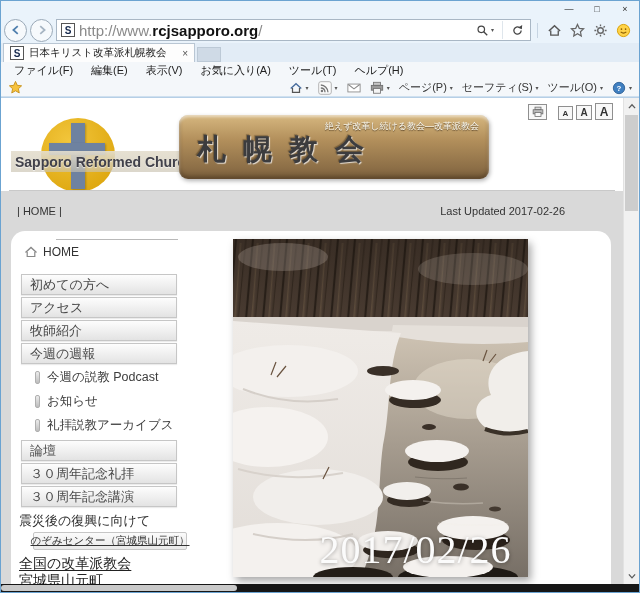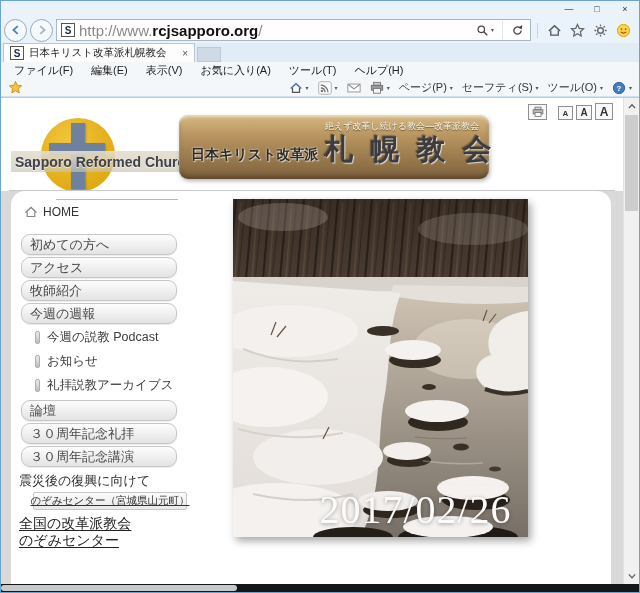--- a/index.html
+++ b/index.html
@@ -76,21 +76,21 @@
 
   
   .gray { position:absolute; top:93px; left:0; right:0; bottom:0; background:#d9d9d9; display:flex; flex-direction:column; }
   .status-row { height:40px; display:flex; align-items:center; padding:0 58px 0 16px; font-size:11px; color:#333; }
   .last-updated { margin-left:auto; }
   .card { flex:1; margin:0 12px 0 10px; background:#fff; border-radius:14px 14px 0 0; position:relative; overflow:hidden; }
 
   .side-rule { position:absolute; top:8px; left:45px; width:122px; border:none; border-top:1px solid #b9b9b9; }
   .home-row { position:absolute; top:14px; left:13px; display:flex; align-items:center; gap:5px; font-size:12px; color:#333; }
 
-  .sbtn { position:absolute; left:10px; width:156px; height:21px; border:1px solid #c6c6c6; border-radius:9px;
+  .sbtn { position:absolute; left:10px; width:156px; height:21px; border:1px solid #c6c6c6; border-radius:0;
           background:linear-gradient(180deg,#fdfdfd,#ebebeb 70%,#e3e3e3); box-shadow:0 1px 1px rgba(0,0,0,0.08);
           display:flex; align-items:center; padding:0 8px; font-size:13px; color:#4a4a4a; white-space:nowrap; }
   .subitem { position:absolute; left:24px; display:flex; align-items:center; gap:7px; font-size:12.5px; color:#3c3c3c; white-space:nowrap; }
   .bullet { width:5px; height:13px; min-width:5px; background:linear-gradient(180deg,#ececec,#bdbdbd); border:1px solid #afafaf; border-radius:2px; }
   .section-text { position:absolute; top:281px; left:8px; font-size:13px; color:#2e2e2e; }
   .nozomi { position:absolute; top:301px; left:22px; width:154px; height:18px; border:1px solid #c6c6c6; border-radius:2px;
             background:linear-gradient(180deg,#fbfbfb,#e9e9e9); display:flex; align-items:center; justify-content:center;
             font-size:10.5px; color:#333; text-decoration:underline; white-space:nowrap; }
   .side-link { position:absolute; left:8px; font-size:14px; color:#222; text-decoration:underline; text-underline-offset:2px; white-space:nowrap; }
 
@@ -273,29 +273,32 @@
           <div class="logo-circle"></div>
           <div class="cross-v"></div>
           <div class="cross-h"></div>
           <div class="logo-band">
             <span>Sapporo Reformed Church</span>
           </div>
         </div>
         <div class="sign">
           <div class="sign-tagline">絶えず改革し続ける教会―改革派教会</div>
           <div class="sign-main">
-            <span class="sign-prefix">日本キリスト改革派</span>
             <span class="sign-title">札幌教会</span>
           </div>
         </div>
       </div>
 
       <hr class="page-rule">
 
       <div class="gray">
+        <div class="status-row">
+          <span class="breadcrumb">| HOME |</span>
+          <span class="last-updated">Last Updated 2017-02-26</span>
+        </div>
 
         <div class="card">
           <hr class="side-rule">
 
           <div class="home-row">
             <svg class="ic" width="14" height="14" viewBox="0 0 14 14">
                 <path d="M1.5,7.5 L7,2.5 L12.5,7.5" fill="none" stroke="#888" stroke-width="1.4"></path>
                 <path d="M3.2,7 L3.2,11.5 L10.8,11.5 L10.8,7" fill="none" stroke="#888" stroke-width="1.2"></path>
               </svg>
             <span>HOME</span>
@@ -320,21 +323,21 @@
           </div>
 
           <div class="sbtn" style="top:209px;">論壇</div>
           <div class="sbtn" style="top:232px;">３０周年記念礼拝</div>
           <div class="sbtn" style="top:255px;">３０周年記念講演</div>
 
           <div class="section-text">震災後の復興に向けて</div>
           <div class="nozomi">のぞみセンター（宮城県山元町）</div>
 
           <div class="side-link" style="top:324px;">全国の改革派教会</div>
-          <div class="side-link" style="top:341px;">のぞみセンター</div>
+          <div class="side-link" style="top:341px;">宮城県山元町</div>
 
           <div class="photo">
             <svg width="295" height="338" viewBox="0 0 295 338">
               <defs>
                 <linearGradient id="gSnow" x1="0" y1="0" x2="0" y2="1">
                   <stop offset="0" stop-color="#efebe7"></stop>
                     <stop offset="1" stop-color="#e2ddd8"></stop>
                 </linearGradient>
                 <linearGradient id="gWater" x1="0" y1="0" x2="0" y2="1">
                   <stop offset="0" stop-color="#cdc2b2"></stop>

